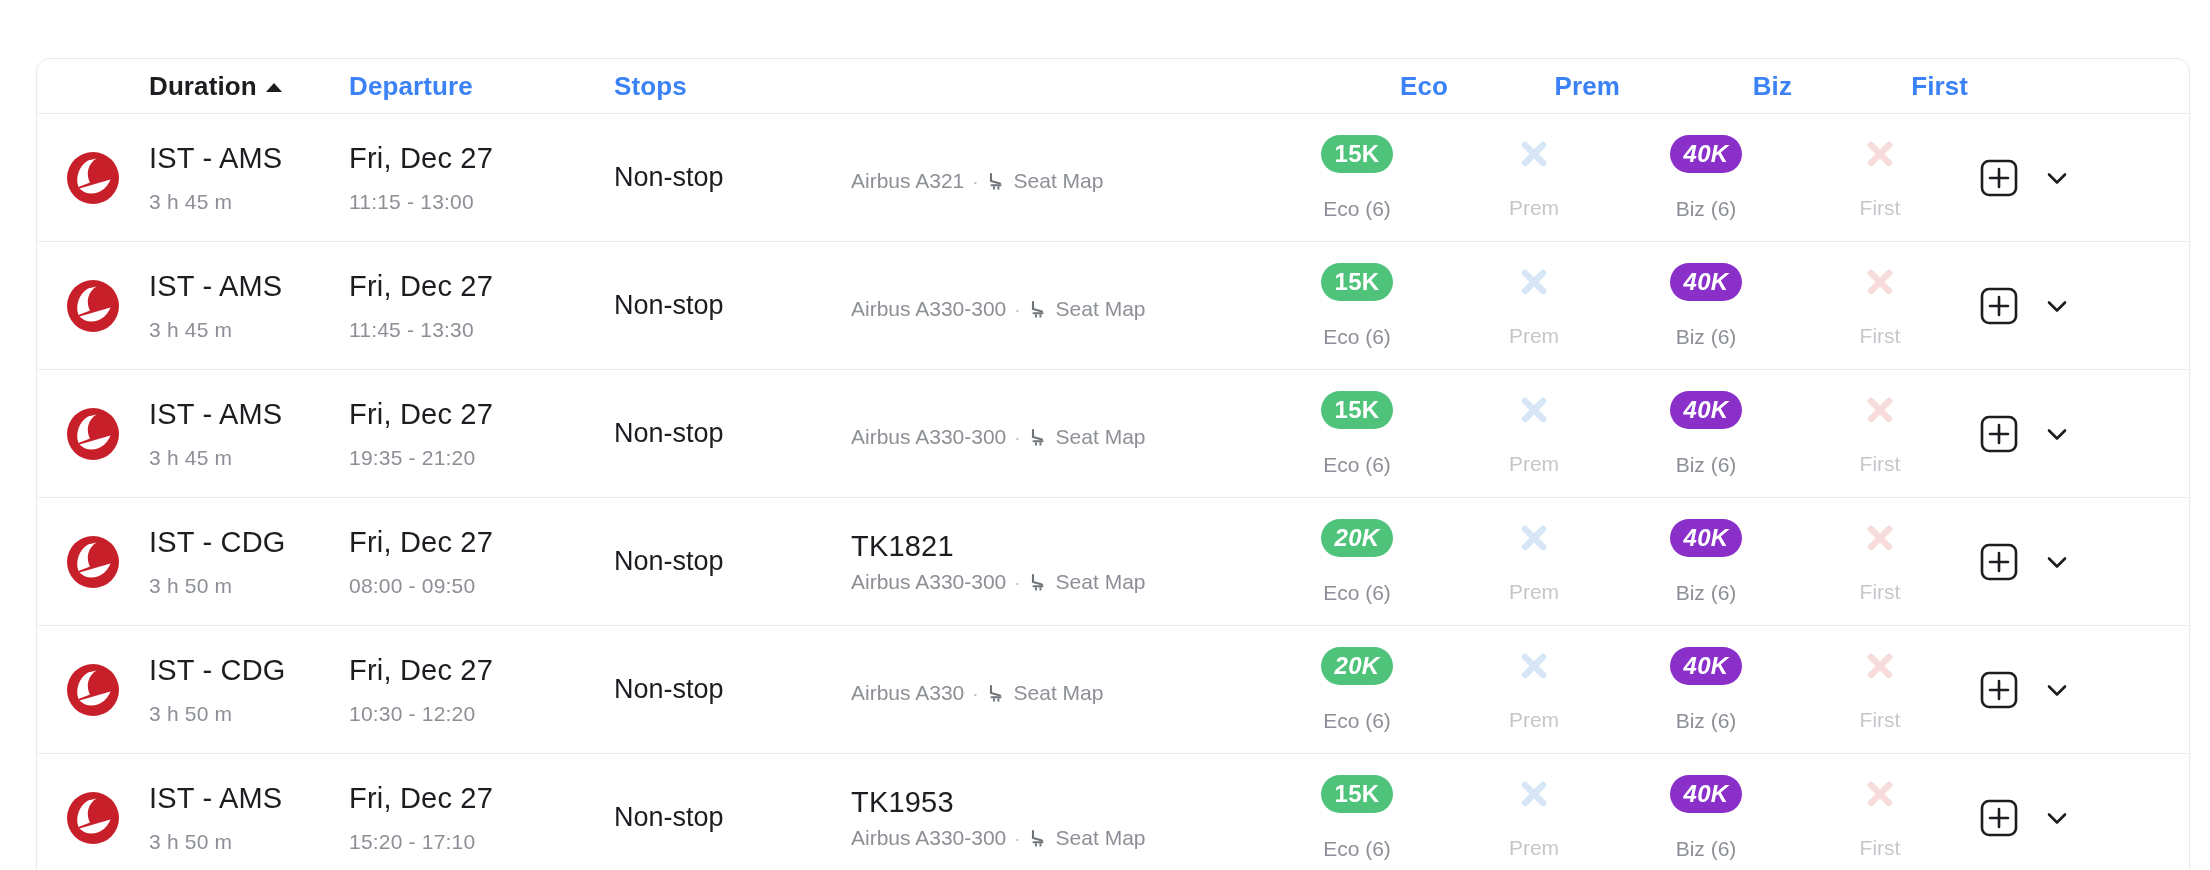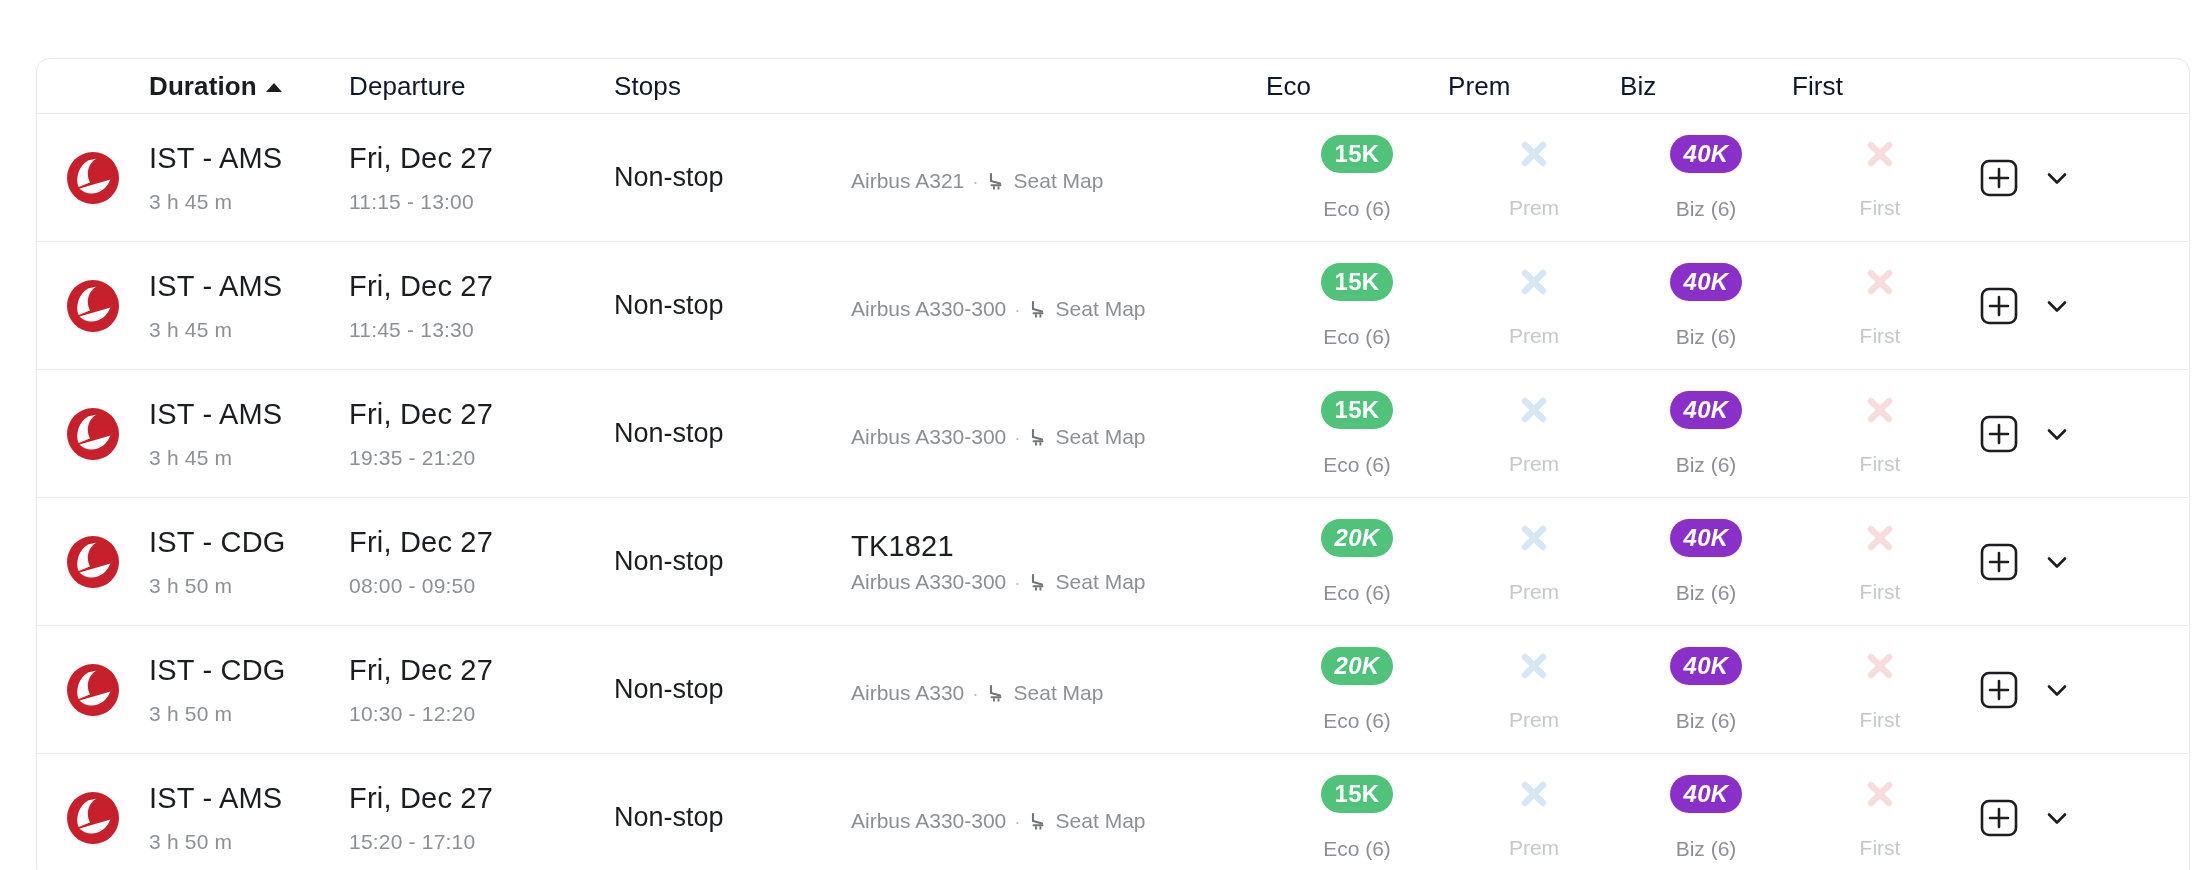--- a/index.html
+++ b/index.html
@@ -53,42 +53,42 @@
     align-items: center;
   }
 
   
   .table-head {
     height: 54px;
     border-bottom: 1px solid #e9eaec;
   }
   .th {
     font-size: 26px;
-    color: #0f172a;
-    font-weight: 400;
+    color: #3b82f6;
+    font-weight: 700;
     letter-spacing: 0.1px;
     white-space: nowrap;
   }
   .th.sorted {
     color: #1b1d20;
     font-weight: 700;
     display: flex;
     align-items: center;
     gap: 9px;
   }
   .sort-caret {
     width: 0;
     height: 0;
     border-left: 8px solid transparent;
     border-right: 8px solid transparent;
     border-bottom: 9px solid #1b1d20;
     display: inline-block;
     margin-top: 2px;
   }
-  .th-center { text-align: left; }
+  .th-center { text-align: right; }
 
   
   .flight-row {
     height: 127px;
     border-bottom: 1px solid #ebecee;
   }
   .flight-row:last-child { border-bottom: none; }
 
   
   .logo-cell { display: flex; justify-content: center; align-items: center; }
@@ -583,20 +583,21 @@
     </div>
 
     <div class="stack">
       <span class="primary">Fri, Dec 27</span>
       <span class="secondary">15:20 - 17:10</span>
     </div>
 
     <div class="stops-cell">Non-stop</div>
 
     <div>
+      <div class="flight-no">TK1953</div>
       <div class="flight-sub">
         <span>Airbus A330-300</span>
         <span class="dot-sep">·</span>
         <span class="seat-map-link">
           <svg class="seat-icon" width="20" height="20" viewBox="0 0 20 20">
             <path d="M4 3 L4 10 L13 12.5" stroke="#6f7479" stroke-width="2.1" fill="none" stroke-linecap="round"></path>
             <rect x="3.5" y="13.2" width="11" height="2.1" rx="1" fill="#6f7479"></rect>
             <rect x="6" y="15.3" width="1.9" height="3.2" fill="#6f7479"></rect>
             <rect x="10.5" y="15.3" width="1.9" height="3.2" fill="#6f7479"></rect>
           </svg>

